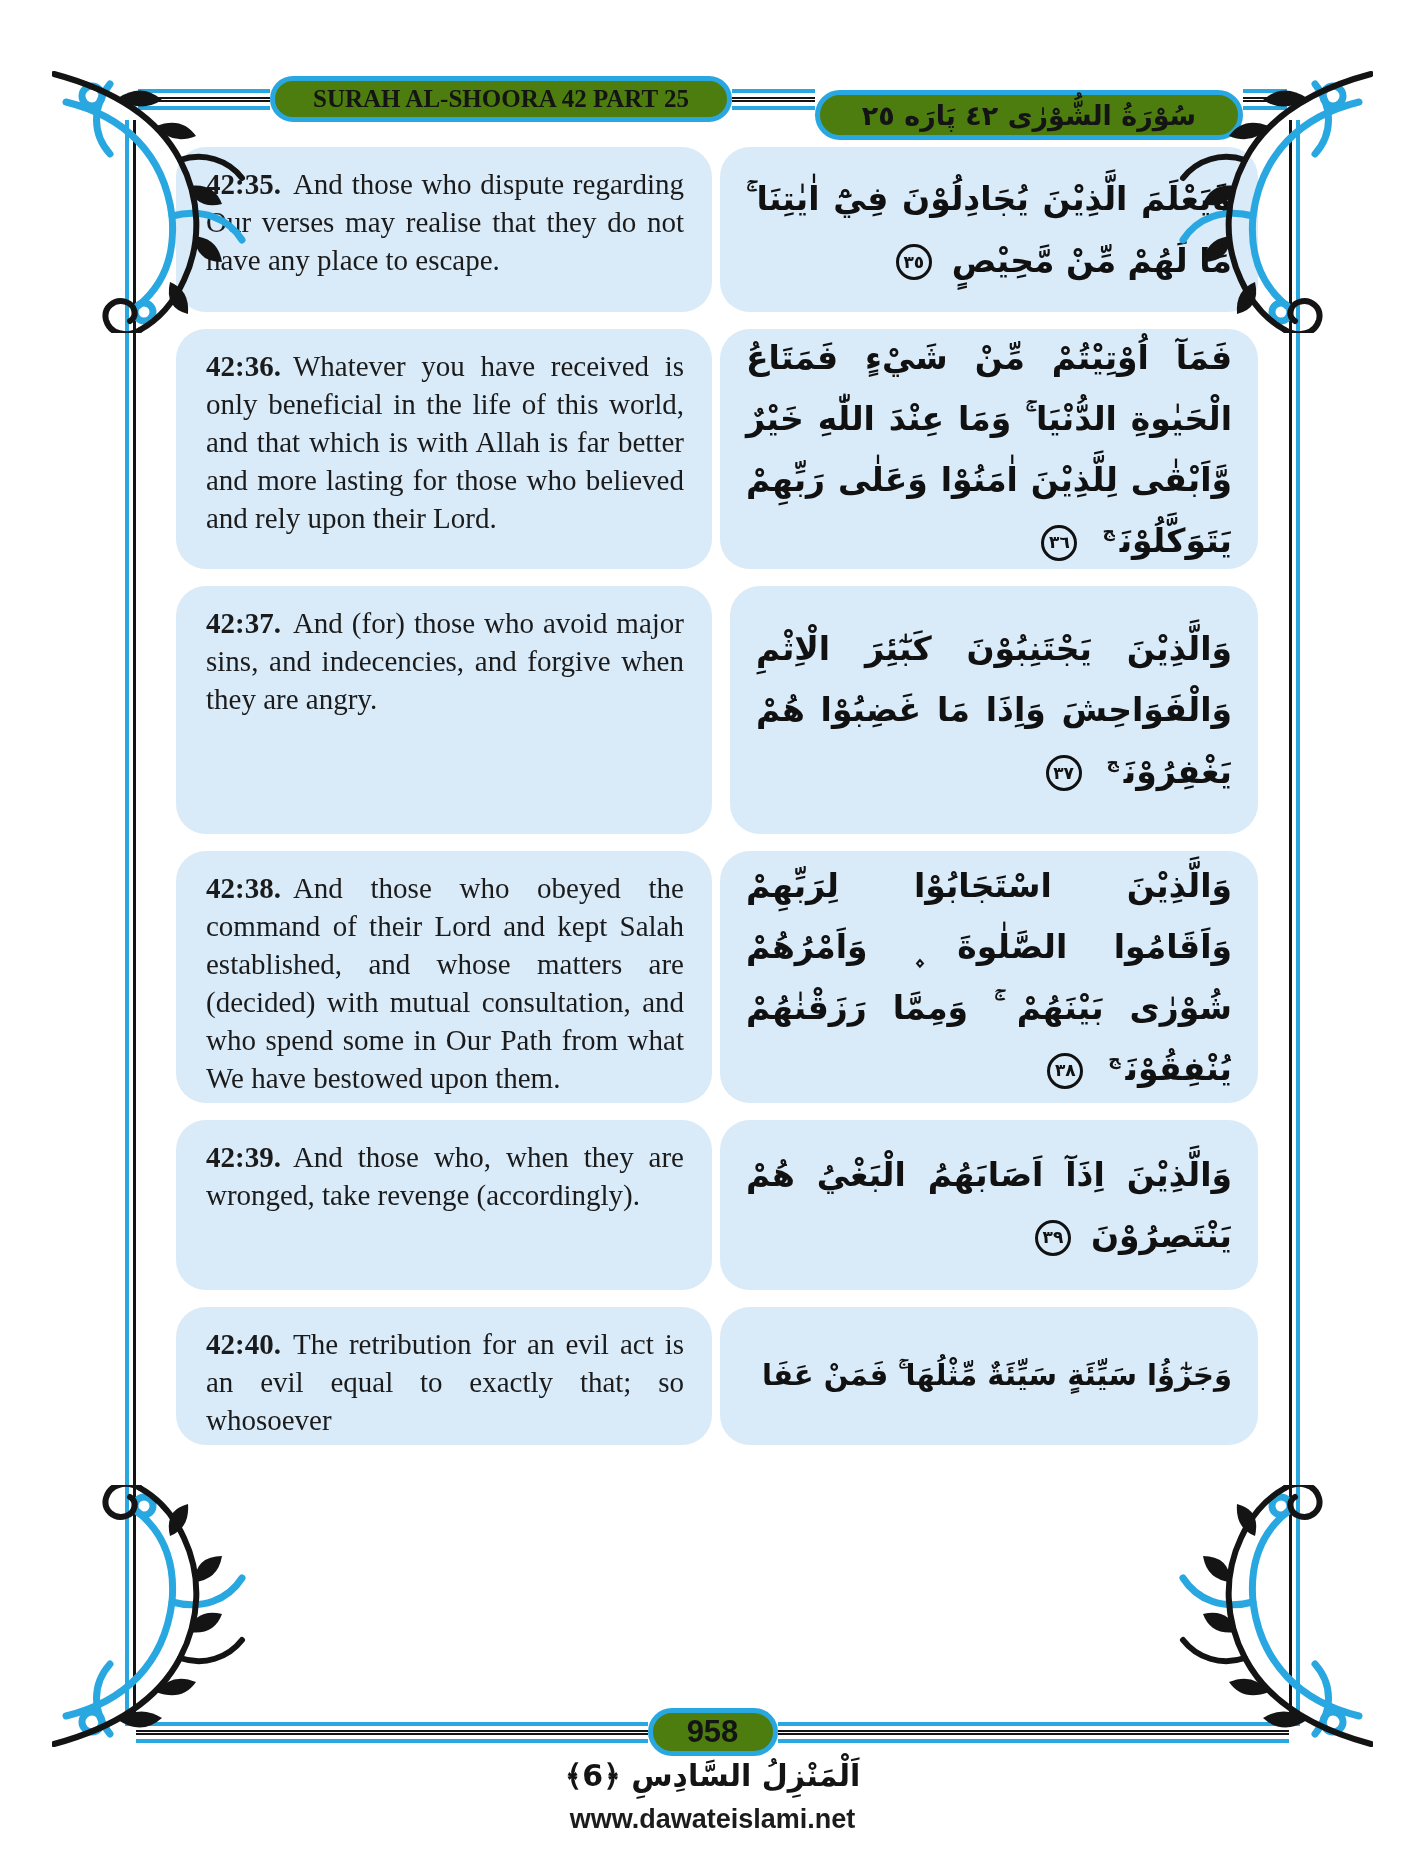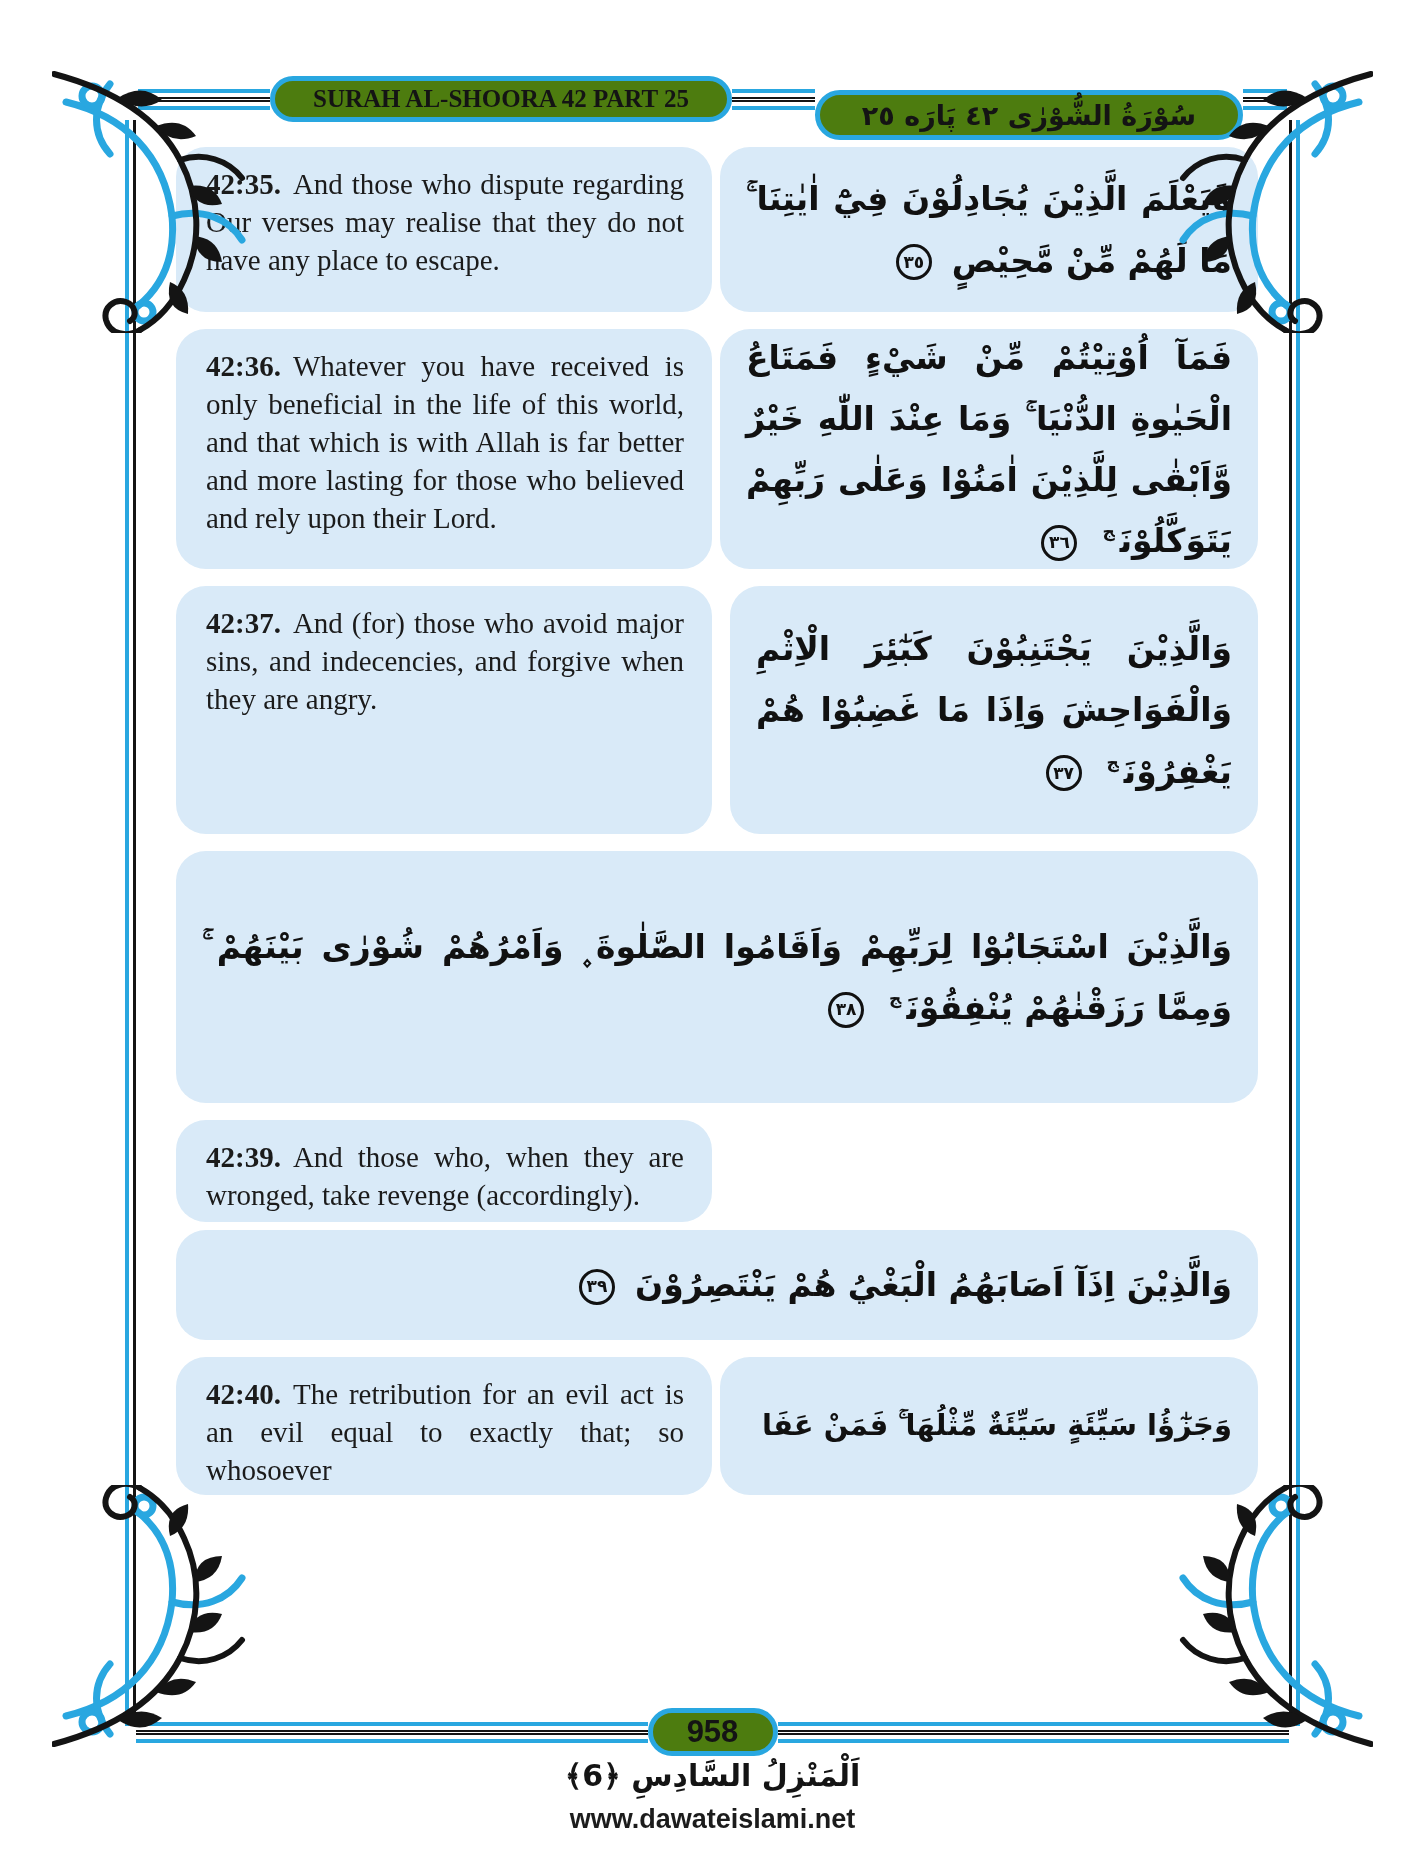--- a/index.html
+++ b/index.html
@@ -202,26 +202,29 @@
     <div class="row r3" style="height:248px;gap:18px;">
       <div class="box en-box">
         <p class="en"><b>42:37.</b><span>And (for) those who avoid major sins, and indecencies, and forgive when they are angry.</span></p>
       </div>
       <div class="box ar-box">
         <p class="ar"><span>وَالَّذِيْنَ يَجْتَنِبُوْنَ كَبٰٓئِرَ الْاِثْمِ وَالْفَوَاحِشَ وَاِذَا مَا غَضِبُوْا هُمْ يَغْفِرُوْنَ</span><span class="stop-mark">ج</span><span class="ayah-circle">٣٧</span></p>
       </div>
     </div>
 
     <div class="row r4" style="height:252px;">
+      <div class="box en-box">
+        <p class="en"><b>42:38.</b><span>And those who obeyed the command of their Lord and kept Salah established, and whose matters are (decided) with mutual consultation, and who spend some in Our Path from what We have bestowed upon them.</span></p>
+      </div>
       <div class="box ar-box">
         <p class="ar"><span>وَالَّذِيْنَ اسْتَجَابُوْا لِرَبِّهِمْ وَاَقَامُوا الصَّلٰوةَ ۪ وَاَمْرُهُمْ شُوْرٰى بَيْنَهُمْ ۚ وَمِمَّا رَزَقْنٰهُمْ يُنْفِقُوْنَ</span><span class="stop-mark">ج</span><span class="ayah-circle">٣٨</span></p>
       </div>
     </div>
 
-    <div class="row r5" style="height:220px;flex-direction:column;">
+    <div class="row r5" style="height:170px;">
       <div class="box en-box">
         <p class="en"><b>42:39.</b><span>And those who, when they are wronged, take revenge (accordingly).</span></p>
       </div>
       <div class="box ar-box">
         <p class="ar"><span>وَالَّذِيْنَ اِذَآ اَصَابَهُمُ الْبَغْيُ هُمْ يَنْتَصِرُوْنَ</span><span class="ayah-circle">٣٩</span></p>
       </div>
     </div>
 
     <div class="row r6" style="height:138px;">
       <div class="box en-box">

